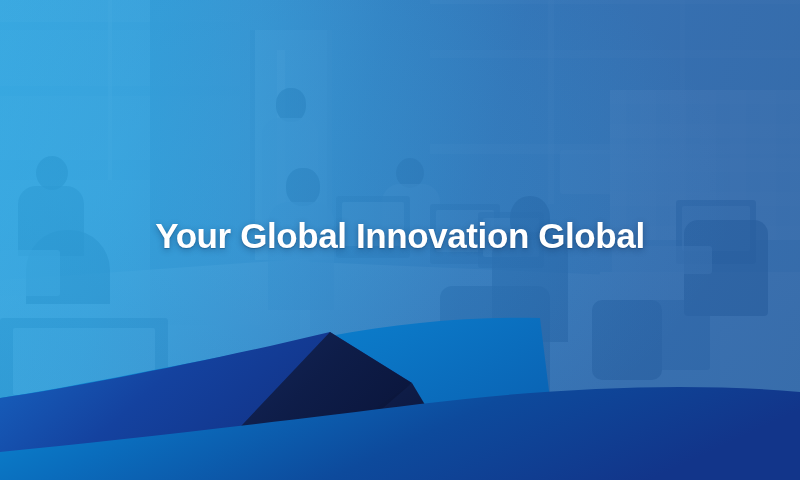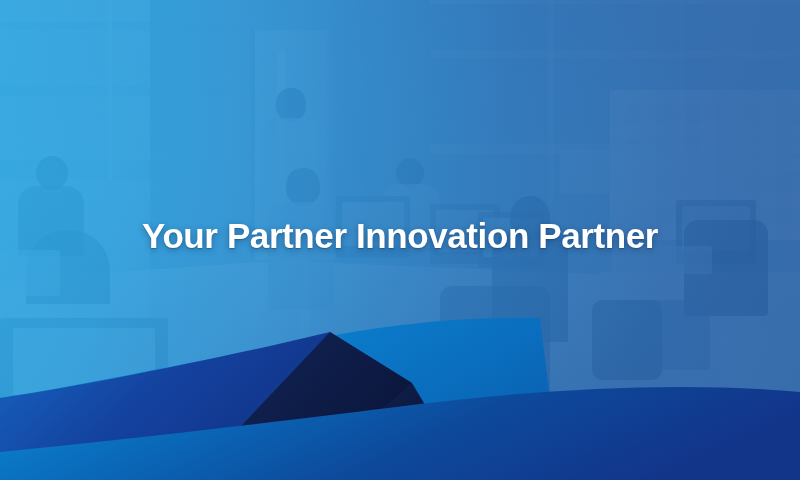--- a/index.html
+++ b/index.html
@@ -271,16 +271,16 @@
 
       <path d="M412,383 L268,480 L360,480 L470,480 Z" fill="url(#gradRibbonBottom)"></path>
       <path d="M330,332 L412,383 L300,480 L190,480 Z" fill="url(#gradRibbonBottom)" opacity="0.96"></path>
 
       <path d="M0,452 C120,440 260,424 420,404 C560,387 690,382 800,392
                L800,480 L0,480 Z" fill="url(#gradWaveRight)"></path>
     </svg>
   </div>
 
   <div class="headline-wrap">
-    <h1 class="headline">Your Partner Innovation Partner</h1>
+    <h1 class="headline">Your Global Innovation Global</h1>
   </div>
 
 </div>
 
 </body></html>

